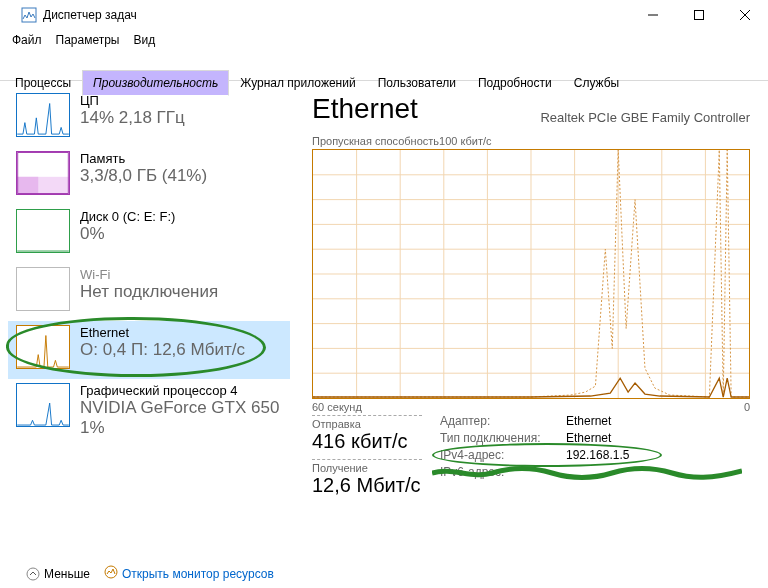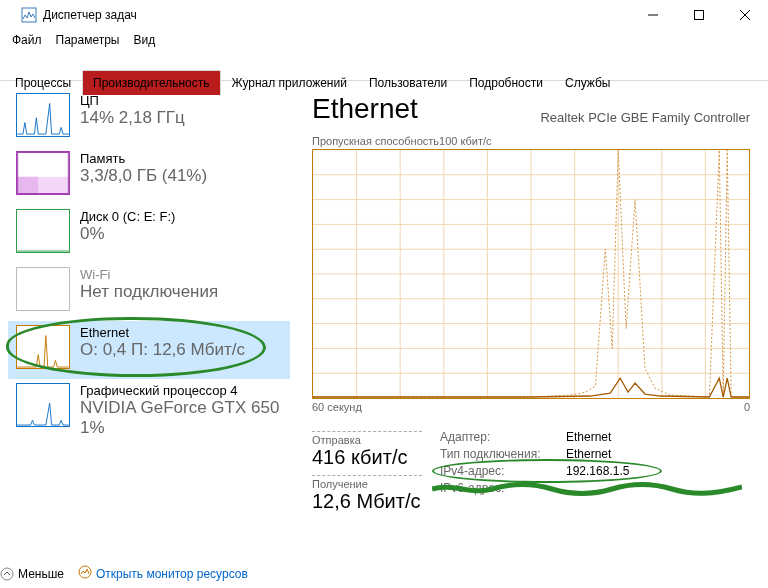--- a/index.html
+++ b/index.html
@@ -12,21 +12,21 @@
   .winctl { display: flex; height: 30px; }
   .winctl .btn { width: 46px; height: 30px; display: flex; align-items: center; justify-content: center; }
 
   
   .menubar { height: 20px; display: flex; align-items: center; padding-left: 6px; gap: 2px; font-size: 12px; }
   .menubar span { padding: 2px 6px; }
 
   
   .tabs { display: flex; border-bottom: 1px solid #d9d9d9; padding-left: 4px; margin-top: 4px; font-size: 12px; }
   .tab { padding: 5px 10px; border: 1px solid transparent; position: relative; top: 16px; color: #000; }
-  .tab.active { background: #b91c1c; border: 1px solid #d9d9d9; border-bottom: 1px solid #fff; }
+  .tab.active { background: #c4b5fd; border: 1px solid #d9d9d9; border-bottom: 1px solid #fff; font-style: italic; }
 
   
   .main { display: flex; height: 470px; }
 
   
   .sidebar { width: 290px; padding: 8px 0 0 8px; overflow-y: auto; }
   .side-item { display: flex; align-items: flex-start; height: 58px; padding: 4px 8px; gap: 10px; position: relative; }
   .side-item.selected { background: #cce8ff; }
   .thumb { width: 54px; height: 44px; border: 1px solid #888; background: #fff; flex-shrink: 0; position: relative; overflow: hidden; }
   .thumb svg { width: 100%; height: 100%; display: block; }
@@ -41,30 +41,30 @@
   
   .detail { flex: 1; padding: 12px 18px 0 22px; position: relative; }
   .hdr { display: flex; justify-content: space-between; align-items: flex-end; }
   .hdr h1 { font-size: 28px; font-weight: 400; }
   .hdr .sub { font-size: 13px; color: #555; }
   .chartlabels { display: flex; font-size: 11px; color: #666; margin-top: 10px; }
   .bigchart { width: 100%; height: 250px; border: 1px solid #c57a00; margin-top: 2px; position: relative; background: #fff; }
   .bigchart svg { width: 100%; height: 100%; display: block; }
   .xaxis { display: flex; justify-content: space-between; font-size: 11px; color: #666; margin-top: 2px; }
 
-  .stats { display: flex; margin-top: 16px; gap: 18px; }
+  .stats { display: flex; margin-top: 0; gap: 18px; }
   .statcol .sl { font-size: 11px; color: #666; border-top: 1px dashed #aaa; padding-top: 2px; margin-top: 2px; }
   .statcol .sv { font-size: 20px; font-weight: 400; }
   .kvtable { font-size: 12px; }
   .kvtable .row { display: flex; gap: 6px; line-height: 17px; }
   .kvtable .k { width: 120px; color: #666; }
   .kvtable .v { width: 120px; }
 
   
-  .footer { position: absolute; bottom: 6px; left: 0; display: flex; align-items: center; gap: 14px; font-size: 12px; }
+  .footer { position: absolute; bottom: 6px; left: 26px; display: flex; align-items: center; gap: 14px; font-size: 12px; }
   .footer .less { display: flex; align-items: center; gap: 4px; }
   .footer .link { color: #0066cc; display: flex; align-items: center; gap: 4px; }
   .footer .link .ico { color: #c57a00; }
 
 </style>
 </head>
 <body>
 
 <div class="titlebar">
   <span class="app-icon">

